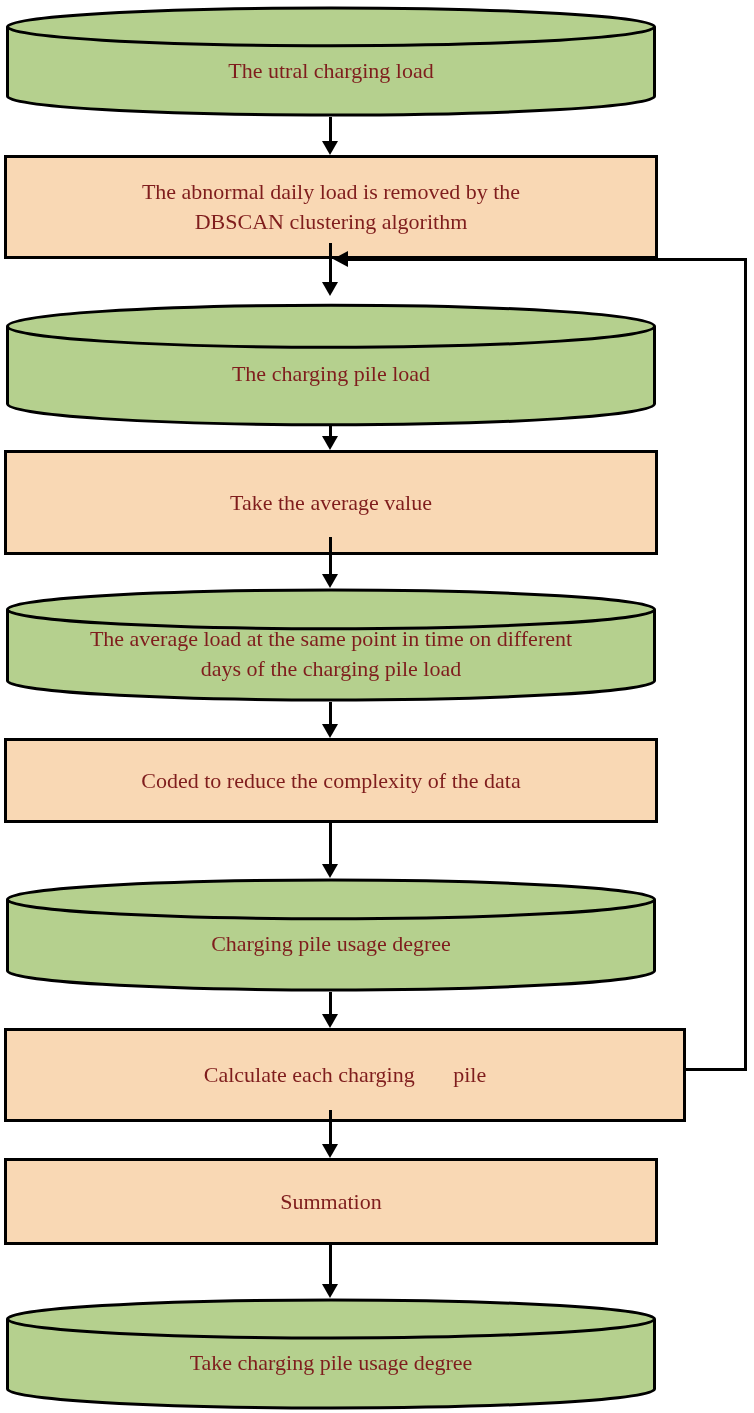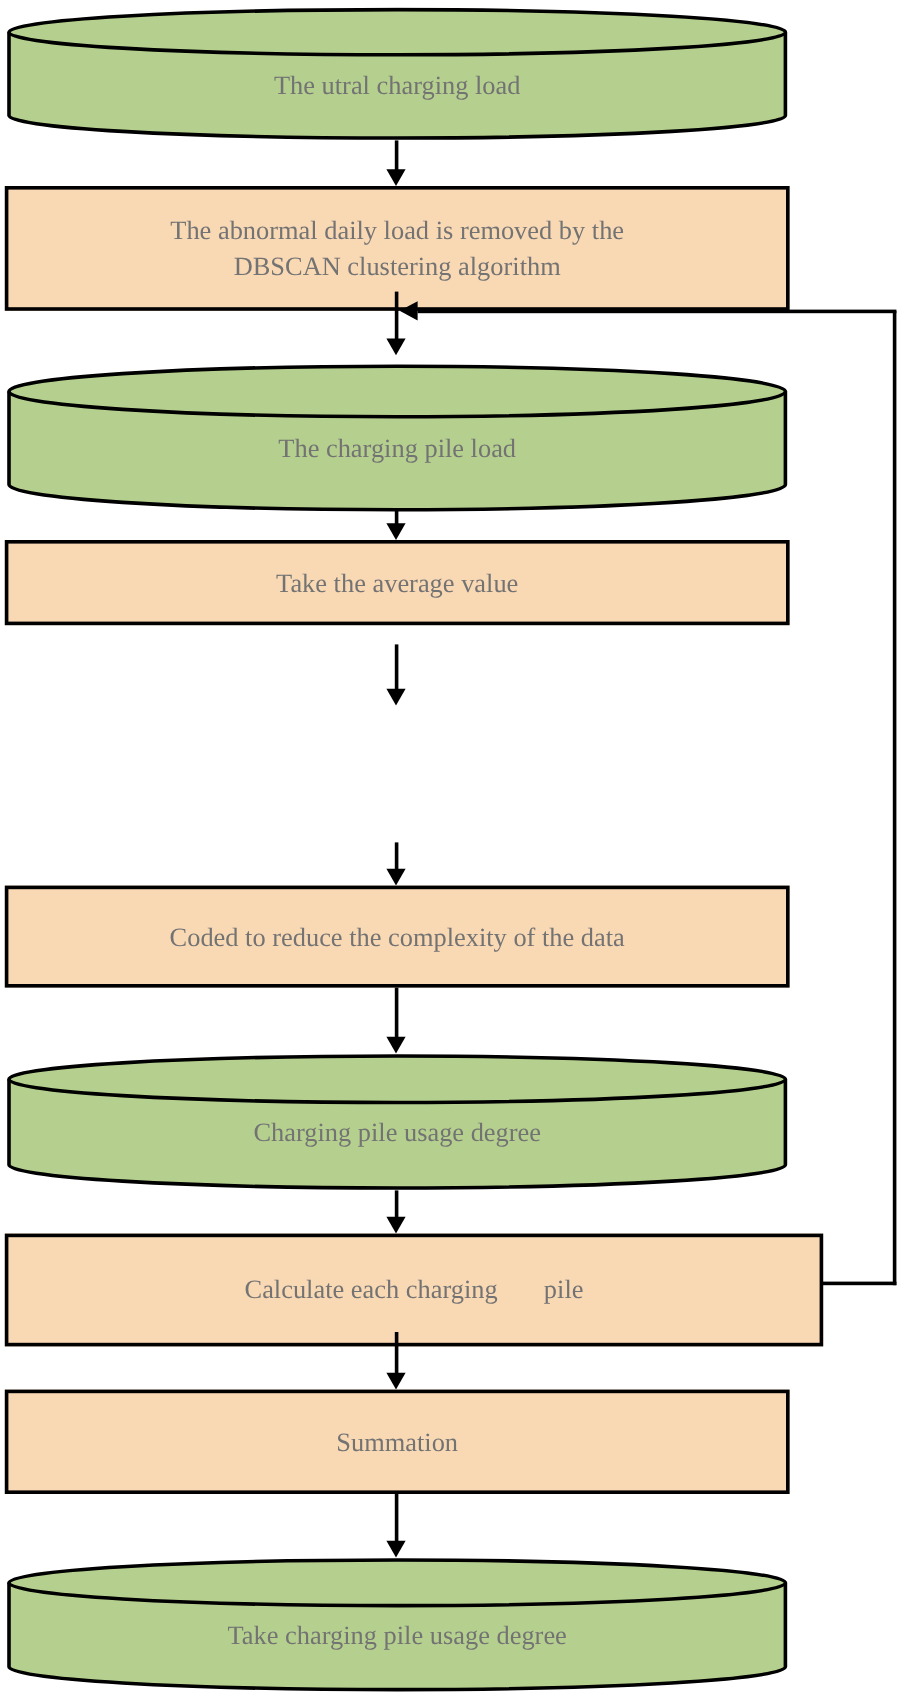--- a/index.html
+++ b/index.html
@@ -26,21 +26,21 @@
     width:654px;
     display:flex;
     align-items:center;
     justify-content:center;
   }
   .node .label{
     position:relative;
     z-index:2;
     font-size:22px;
     line-height:1.35;
-    color:#737373;
+    color:#7f1d1d;
     text-align:center;
     white-space:pre-wrap;
     max-width:560px;
   }
   .label.wrap-a{max-width:470px;}
   .label.wrap-b{max-width:500px;}
   
   .datastore svg{
     position:absolute;
     inset:0;
@@ -127,29 +127,36 @@
       <ellipse cx="327" cy="21" rx="323.5" ry="19"></ellipse>
     </svg>
     <div class="label">The charging pile load</div>
   </div>
 
   <div class="arrow-v" style="left:330px;top:420px;height:30px;">
     <div class="line"></div>
     <div class="head"></div>
   </div>
 
-  <div class="node process" style="top:450px;height:71px;">
+  <div class="node process" style="top:450px;height:105px;">
     <div class="label">Take the average value</div>
   </div>
 
   <div class="arrow-v" style="left:330px;top:537px;height:51px;">
     <div class="line"></div>
     <div class="head"></div>
   </div>
 
+  <div class="node datastore" style="top:588px;height:114px;">
+    <svg viewBox="0 0 654 112" preserveAspectRatio="none">
+      <path d="M3.5,21 v70 a323.5,19 0 0 0 647,0 v-70"></path>
+      <ellipse cx="327" cy="21" rx="323.5" ry="19"></ellipse>
+    </svg>
+    <div class="label wrap-b">The average load at the same point in time on different days of the charging pile load</div>
+  </div>
 
   <div class="arrow-v" style="left:330px;top:702px;height:36px;">
     <div class="line"></div>
     <div class="head"></div>
   </div>
 
   <div class="node process" style="top:738px;height:85px;">
     <div class="label">Coded to reduce the complexity of the data</div>
   </div>
 

